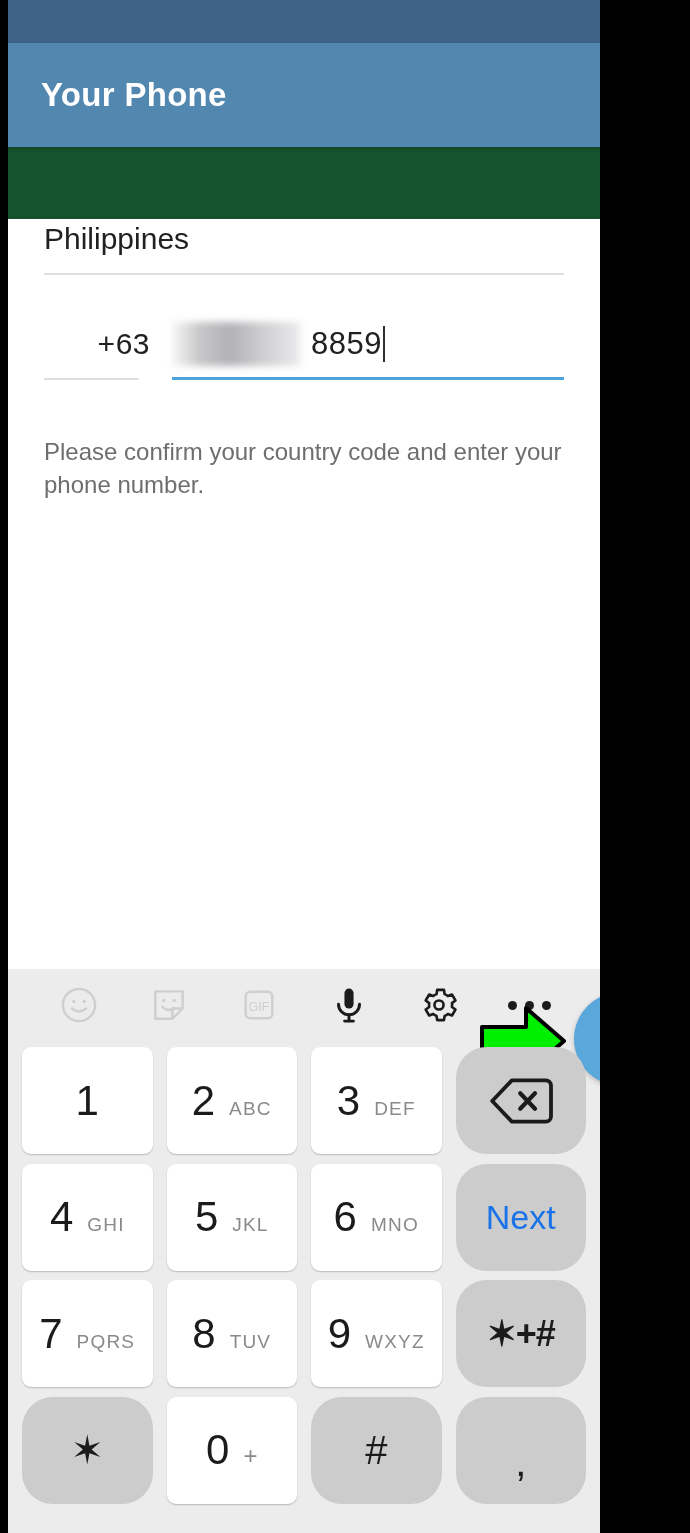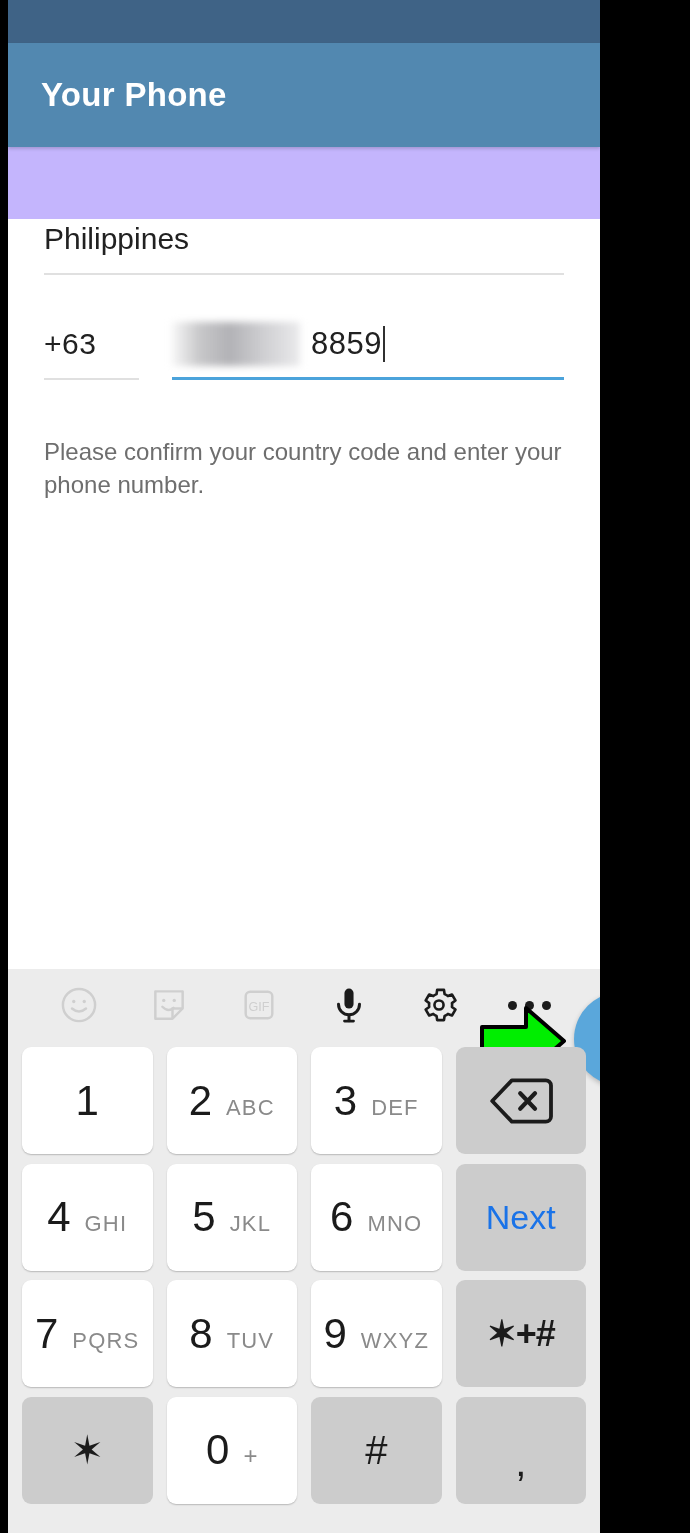--- a/index.html
+++ b/index.html
@@ -7,21 +7,21 @@
     padding: 0;
     background: #000;
   }
   body {
     font-family: "Liberation Sans", sans-serif;
   }
   .phone {
     position: relative;
     width: 604px;
     height: 1533px;
-    background: #c4b5fd;
+    background: #14532d;
     overflow: hidden;
     box-sizing: border-box;
     border-left: 8px solid #000;
     border-right: 4px solid #000;
   }
 
   
   .status-bar {
     height: 43px;
     background: #3f6386;
@@ -71,20 +71,21 @@
   }
 
   .phone-row {
     margin-top: 42px;
     display: flex;
     align-items: flex-end;
   }
   .cc-field {
     width: 106px;
     flex: 0 0 106px;
+    text-align: right;
   }
   .cc-value {
     font-size: 30px;
     color: #212121;
     line-height: 40px;
     padding-bottom: 14px;
     letter-spacing: 0.5px;
   }
   .cc-underline {
     height: 2px;
@@ -222,34 +223,35 @@
     box-shadow: 0 1px 1.5px rgba(0,0,0,0.22);
     display: flex;
     align-items: center;
     justify-content: center;
     position: relative;
     user-select: none;
   }
   .key.gray {
     background: #cccccc;
     box-shadow: none;
+    border-radius: 31px;
   }
   .key-inner {
     display: flex;
     align-items: baseline;
     gap: 14px;
   }
   .key-digit {
     font-size: 42px;
     color: #1b1b1b;
     font-weight: 400;
     line-height: 1;
   }
   .key-letters {
-    font-size: 22px;
+    font-size: 19px;
     color: #8a8a8a;
     letter-spacing: 1.2px;
     line-height: 1;
   }
   .key-sym {
     font-size: 40px;
     color: #1b1b1b;
     line-height: 1;
   }
   .key-sym-small {

